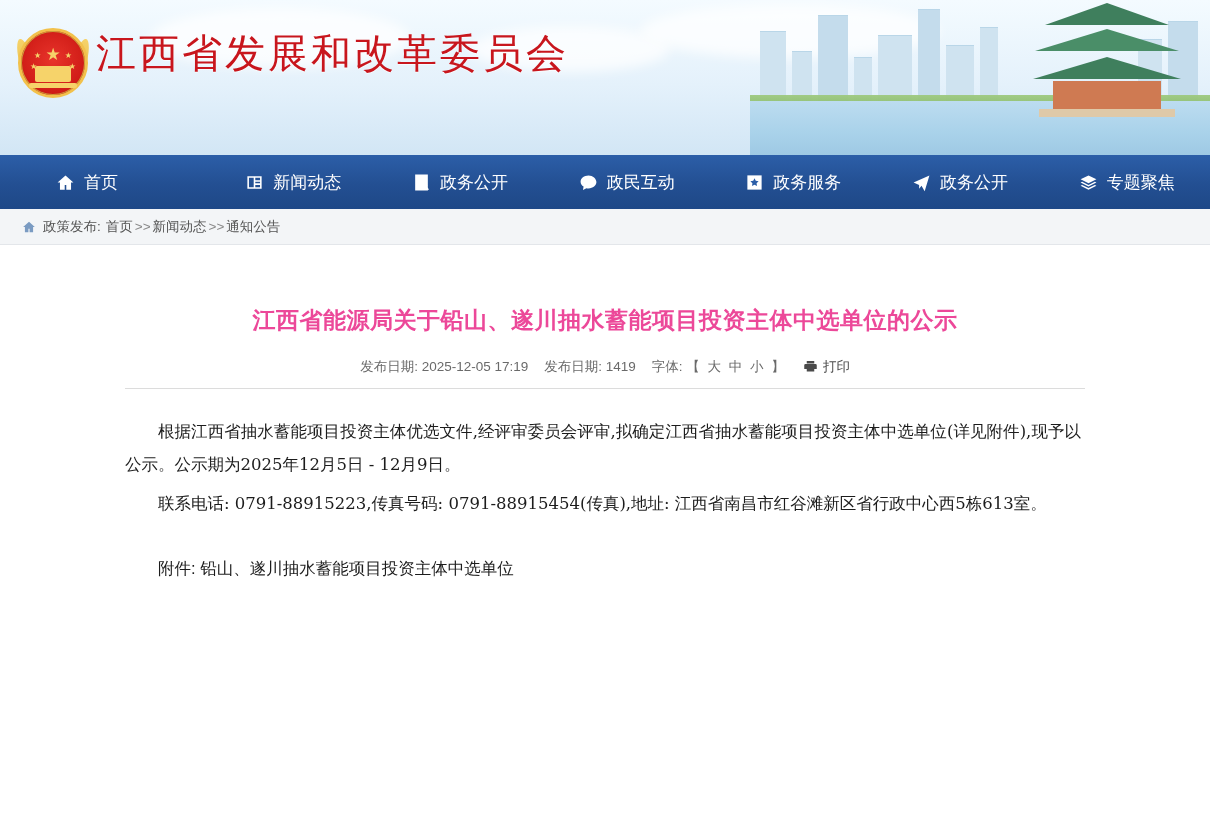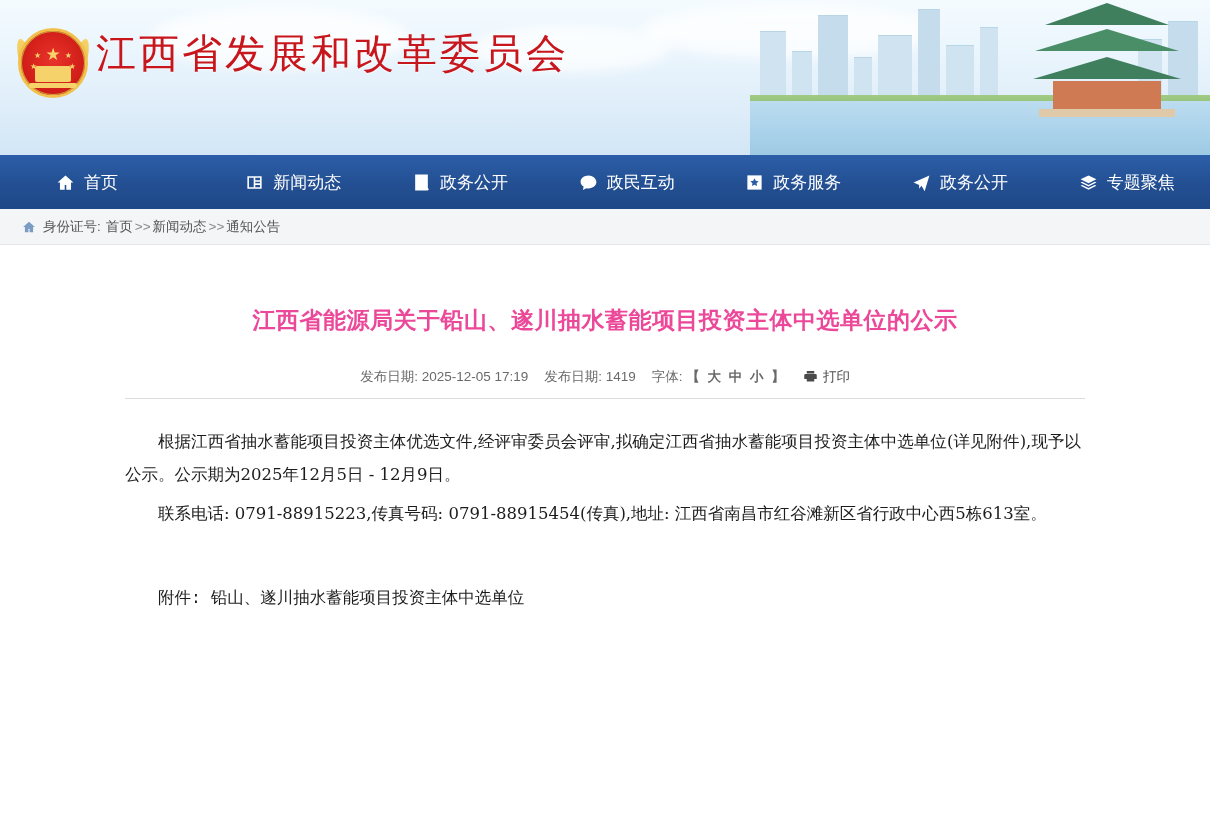--- a/index.html
+++ b/index.html
@@ -245,33 +245,33 @@
   }
   .article-title {
     text-align: center;
     font-size: 23px;
     font-weight: bold;
     color: #ec4899;
     line-height: 1.5;
     letter-spacing: 0.5px;
   }
   .meta-row {
-    margin-top: 30px;
+    margin-top: 20px;
     padding-bottom: 12px;
     border-bottom: 1px solid #dcdcdc;
     display: flex;
     justify-content: center;
     align-items: center;
     gap: 16px;
     font-size: 13.5px;
     color: #6a6a6a;
   }
   .meta-item { white-space: nowrap; }
   .meta-item .val { color: #6a6a6a; }
-  .font-sizes { letter-spacing: 2px; font-weight: bold; }
+  .font-sizes { letter-spacing: 2px; }
   .print-item {
     display: flex;
     align-items: center;
     gap: 5px;
     cursor: pointer;
     color: #4a4a4a;
   }
   .print-icon svg { width: 15px; height: 15px; fill: #4a4a4a; display: block; }
 
   .body-text {
@@ -280,25 +280,25 @@
     line-height: 2.0;
     color: #1c1c1c;
     font-family: "DejaVu Serif", "Liberation Serif", serif;
     text-align: justify;
   }
   .body-text p {
     margin: 0 4px 6px 0;
     text-indent: 2em;
   }
   .attachment {
-    margin-top: 52px;
+    margin-top: 32px;
     font-size: 16.5px;
     line-height: 2.0;
     color: #1c1c1c;
-    font-family: Liberation Mono, monospace;
+    font-family: Liberation Sans, sans-serif;
     text-indent: 2em;
   }
 </style>
 </head>
 <body>
 
 <div class="page">
 
   <div class="banner">
     <div class="banner-sky"></div>
@@ -410,21 +410,21 @@
       <span>专题聚焦</span>
     </div>
   </div>
 
   <div class="breadcrumb-bar">
     <span class="home-mini">
       <svg viewBox="0 0 24 24">
           <path d="M12 3L2 12h3v9h6v-6h2v6h6v-9h3z"></path>
         </svg>
     </span>
-    <span>身份证号:</span>
+    <span>政策发布:</span>
     <span style="width:5px"></span>
     <span class="crumb-link">首页</span>
     <span class="crumb-sep">&gt;&gt;</span>
     <span class="crumb-link">新闻动态</span>
     <span class="crumb-sep">&gt;&gt;</span>
     <span class="crumb-link">通知公告</span>
   </div>
 
   <div class="content">
     <div class="article">

